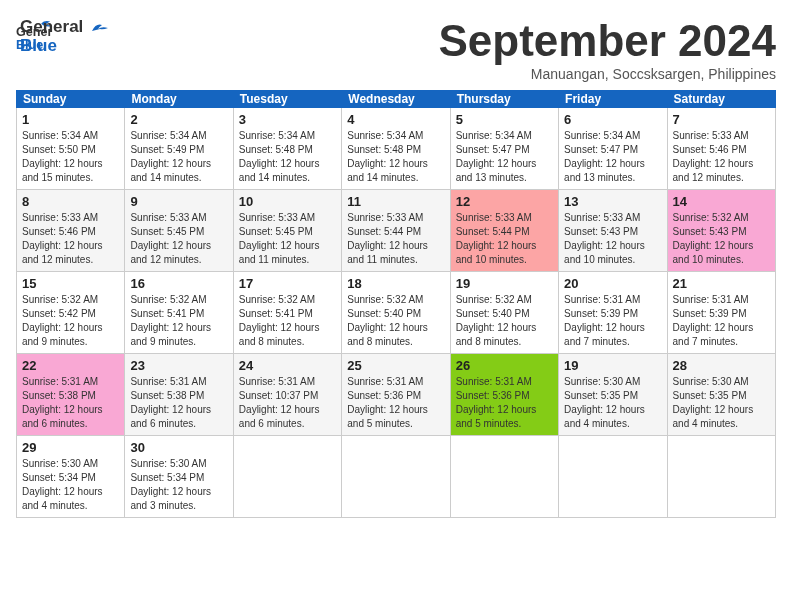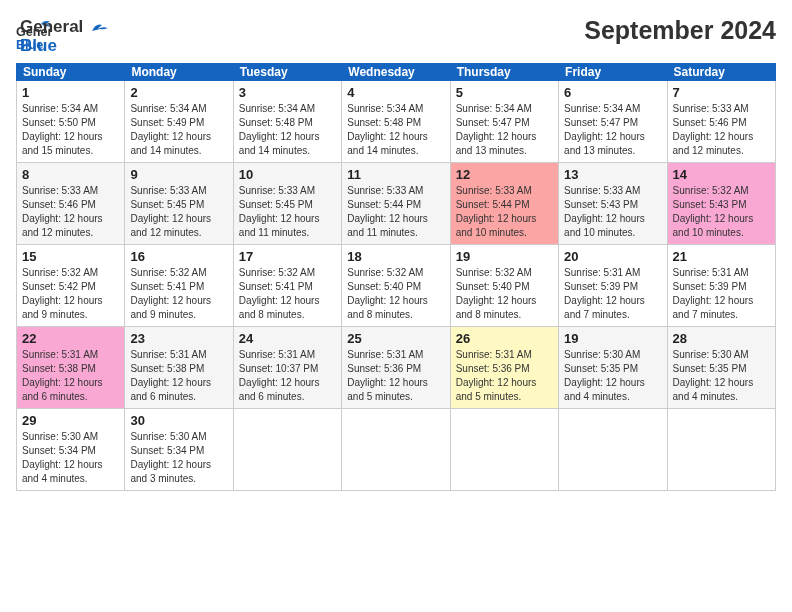--- a/index.html
+++ b/index.html
@@ -13,21 +13,21 @@
     .header-area {
       display: flex;
       justify-content: space-between;
       align-items: flex-start;
       margin-bottom: 8px;
     }
     .title-area {
       text-align: right;
     }
     .month-title {
-      font-size: 25px;
+      font-size: 44px;
       font-weight: bold;
       color: #333;
     }
     .location-title {
       font-size: 14px;
       color: #555;
     }
     .calendar-table {
       width: 100%;
       border-collapse: collapse;
@@ -100,20 +100,21 @@
           <span>General</span>
           <svg width="22" height="14" viewBox="0 0 22 14" style="display:inline-block; vertical-align:middle; margin-left:2px;">
             <path d="M2 10 Q6 2 12 4 Q9 6 8 8 Q12 5 18 7 Q13 9 10 8 Z" fill="#1565C0"></path>
           </svg>
         </span>
         <span style="font-size:17px; font-weight:bold; color:#1565C0;">Blue</span>
       </div>
     </div>
     <div class="title-area">
       <div class="month-title">September 2024</div>
+      <div class="location-title">Manuangan, Soccsksargen, Philippines</div>
     </div>
   </div>
 
   <table class="calendar-table">
     <thead>
       <tr>
         <th>Sunday</th>
         <th>Monday</th>
         <th>Tuesday</th>
         <th>Wednesday</th>
@@ -323,21 +324,21 @@
           </div>
         </td>
           <td style="background: rgb(245, 245, 245);">
           <span class="day-num">25</span>
           <div class="day-info">
             <div>Sunrise: 5:31 AM</div>
             <div>Sunset: 5:36 PM</div>
             <div>Daylight: 12 hours and 5 minutes.</div>
           </div>
         </td>
-          <td style="background: #fef9c3;">
+          <td style="background: #84cc16;">
           <span class="day-num">26</span>
           <div class="day-info">
             <div>Sunrise: 5:31 AM</div>
             <div>Sunset: 5:36 PM</div>
             <div>Daylight: 12 hours and 5 minutes.</div>
           </div>
         </td>
           <td style="background: rgb(245, 245, 245);">
           <span class="day-num">19</span>
           <div class="day-info">

